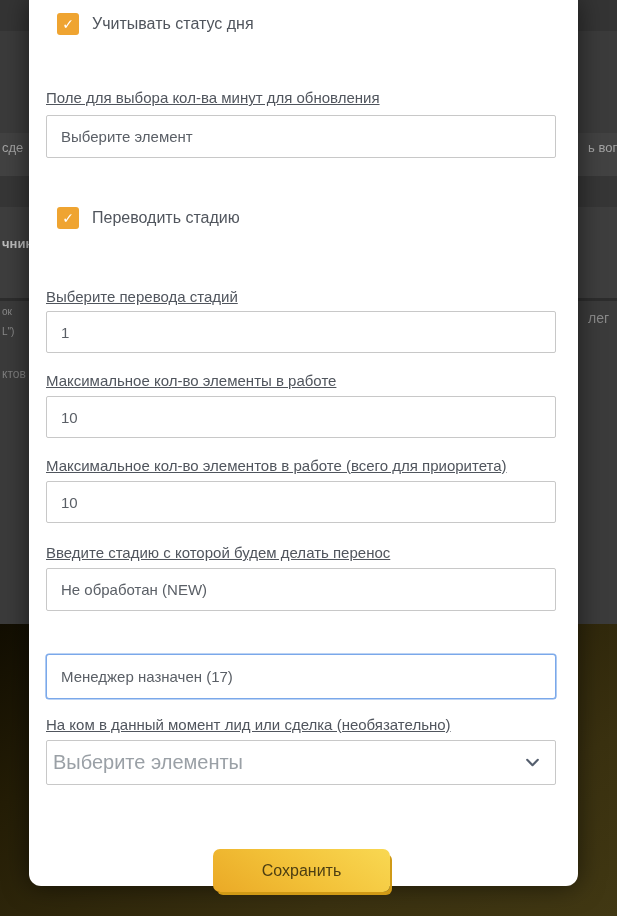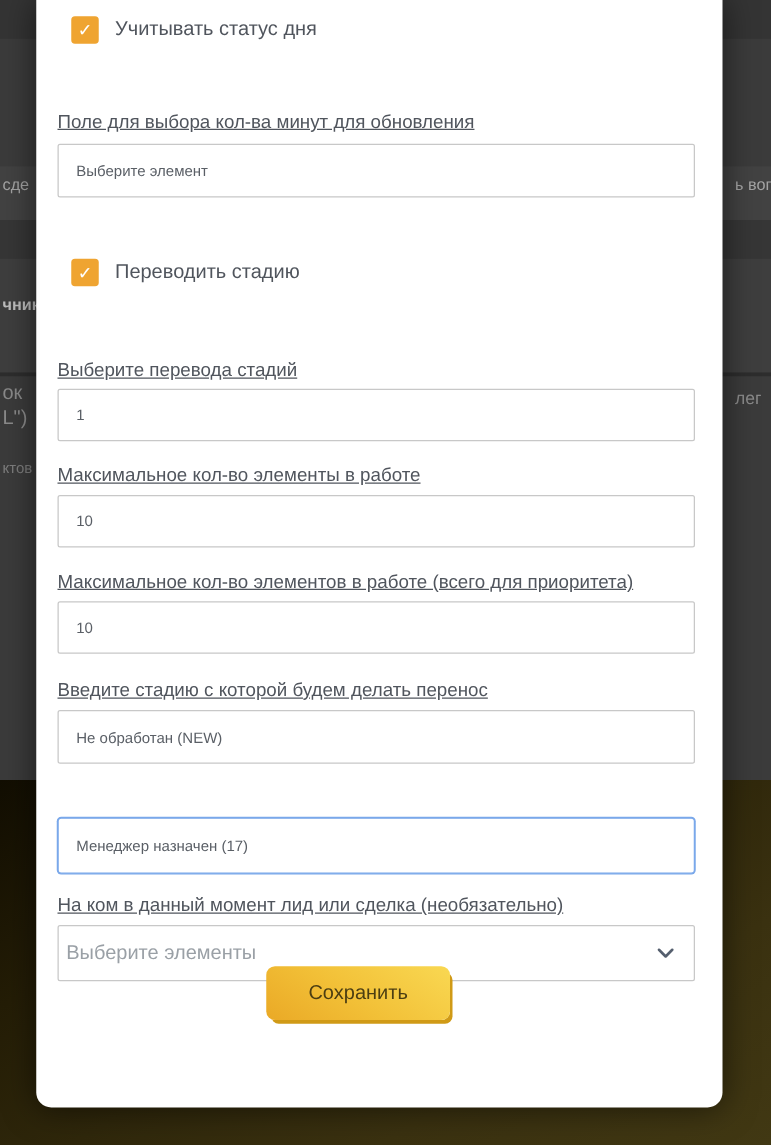--- a/index.html
+++ b/index.html
@@ -18,21 +18,21 @@
   .band-row3{top:207px;height:91px;background:#3e3e3e;}
   .band-line{top:298px;height:3px;background:#2d2d2d;}
   .bd-olive{
     position:absolute;left:0;top:624px;width:617px;height:292px;
     background:linear-gradient(150deg,#120e02 0%,#241d06 28%,#3a3110 72%,#413813 100%);
   }
   .frag{position:absolute;white-space:nowrap;color:#a3a3a3;font-size:13px;}
   .frag-left{left:2px;}
   .frag-right{left:588px;}
   .frag-bold{font-weight:bold;color:#bdbdbd;}
-  .frag-dim{color:#8a8a8a;font-size:16px;}
+  .frag-dim{color:#8a8a8a;font-size:10px;}
   .frag-dimmer{color:#7d7d7d;font-size:12px;}
 
   
   .modal{
     position:absolute;left:29px;top:0;width:549px;height:886px;
     background:#ffffff;border-radius:0 0 12px 12px;
     box-shadow:0 0 26px rgba(0,0,0,.55);
   }
   .cb-row{position:absolute;left:28px;display:flex;align-items:center;gap:13px;cursor:pointer;}
   .cb-row1{top:13px;} .cb-row2{top:207px;}
@@ -42,43 +42,43 @@
   }
   .cb-check{color:#ffffff;font-size:14px;font-weight:bold;line-height:1;}
   .cb-label{font-size:16px;color:#50555d;}
 
   .field-label{
     position:absolute;left:17px;width:515px;font-size:15px;color:#50555d;line-height:19px;text-decoration:underline;
   }
   .text-input{
     position:absolute;left:17px;width:510px;height:43px;box-sizing:border-box;
     border:1px solid #c8c8c8;border-radius:2px;background:#fff;
-    padding:0 14px;font-size:12px;color:#5a5f66;outline:none;
+    padding:0 14px;font-size:15px;color:#5a5f66;outline:none;
     font-family:"Liberation Sans","DejaVu Sans",sans-serif;
   }
   .text-input.focused{border:1px solid #7aa8ea;box-shadow:0 0 0 .6px #7aa8ea;border-radius:3px;}
 
   .l-minutes{top:88px;}   .i-minutes{top:115px;}
   .l-priority{top:287px;} .i-priority{top:311px;height:42px;}
   .l-max{top:371px;}      .i-max{top:396px;height:42px;}
   .l-maxtotal{top:456px;} .i-maxtotal{top:481px;height:42px;}
   .l-stagefrom{top:543px;}.i-stagefrom{top:568px;}
   .l-stageto{top:630px;}  .i-stageto{top:654px;height:45px;}
   .l-assignee{top:715px;}
 
   .select-box{
     position:absolute;left:17px;top:740px;width:510px;height:45px;box-sizing:border-box;
     border:1px solid #c8c8c8;border-radius:2px;background:#fff;
     display:flex;align-items:center;cursor:pointer;
   }
-  .select-placeholder{flex:1;padding-left:6px;font-size:16px;color:#9aa0a6;}
+  .select-placeholder{flex:1;padding-left:6px;font-size:20px;color:#9aa0a6;}
   .select-chevron{margin-right:14px;display:flex;align-items:center;}
 
   .save-btn{
-    position:absolute;left:184px;top:773px;width:147px;height:43px;
+    position:absolute;left:184px;top:849px;width:177px;height:43px;
     border:none;border-radius:7px;cursor:pointer;
     background:linear-gradient(215deg,#f9d852 0%,#f2c037 55%,#eaa926 100%);
     box-shadow:3px 4px 0 -1px #d09a16;
     font-size:16px;color:#4c3e12;
     font-family:"Liberation Sans","DejaVu Sans",sans-serif;
   }
 </style>
 </head>
 <body>
 

